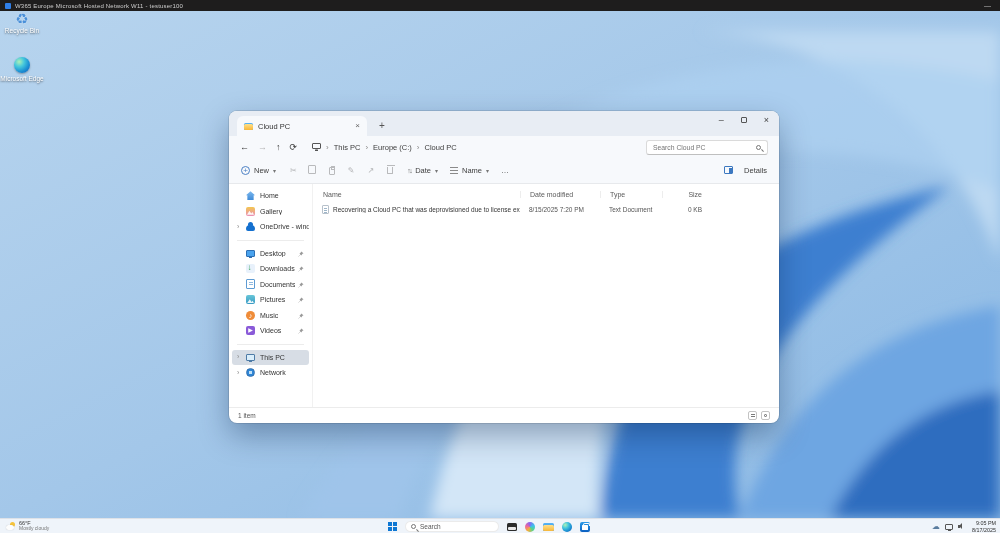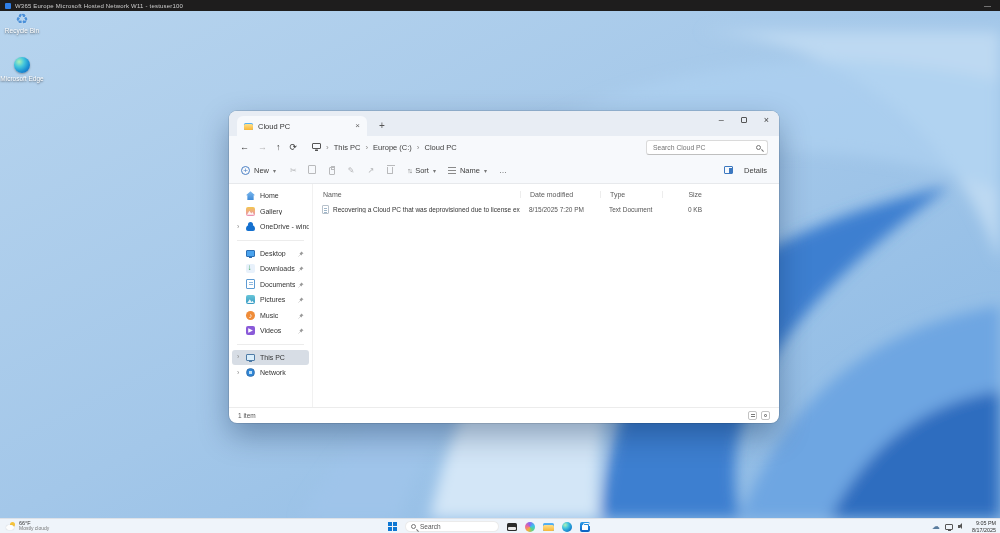--- a/index.html
+++ b/index.html
@@ -261,21 +261,21 @@
     <div class="ghost-icons">
       <span class="gi-cut">✂</span>
       <span class="gi-copy"></span>
       <span class="gi-paste"></span>
       <span class="gi-rename">✎</span>
       <span class="gi-share">↗</span>
       <span class="gi-del"></span>
     </div>
     <div class="tb-group">
       <span class="sort-arrows">↑↓</span>
-      <span>Sort</span>
+      <span>Date</span>
       <span class="caret">▾</span>
     </div>
     <div class="tb-group">
       <span class="icon-viewlines"></span>
       <span>Name</span>
       <span class="caret">▾</span>
     </div>
     <span class="more-dots">…</span>
     <div class="details-btn">
       <span class="icon-detailspane"></span>

